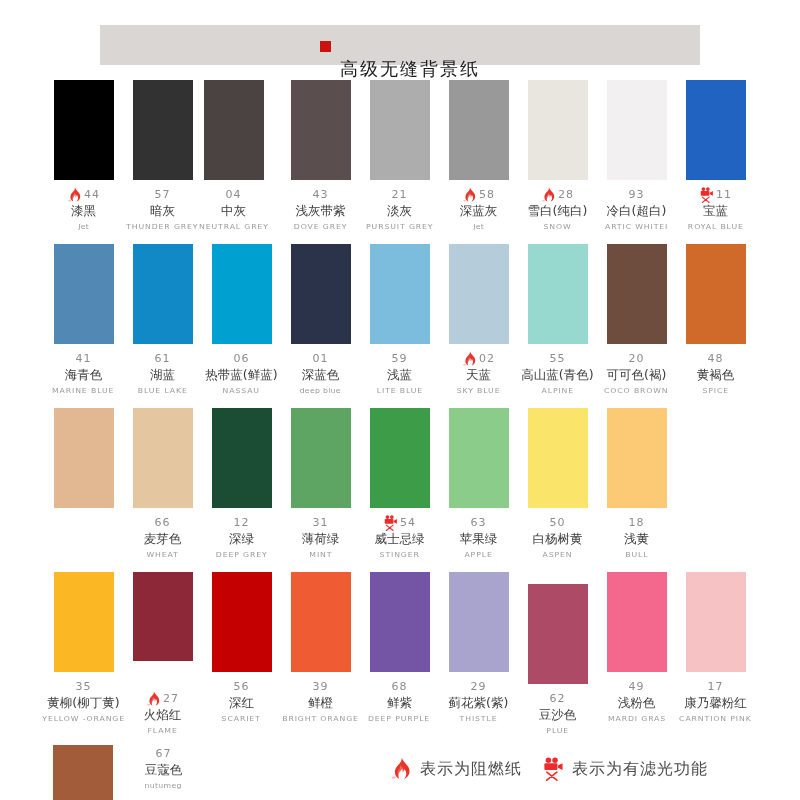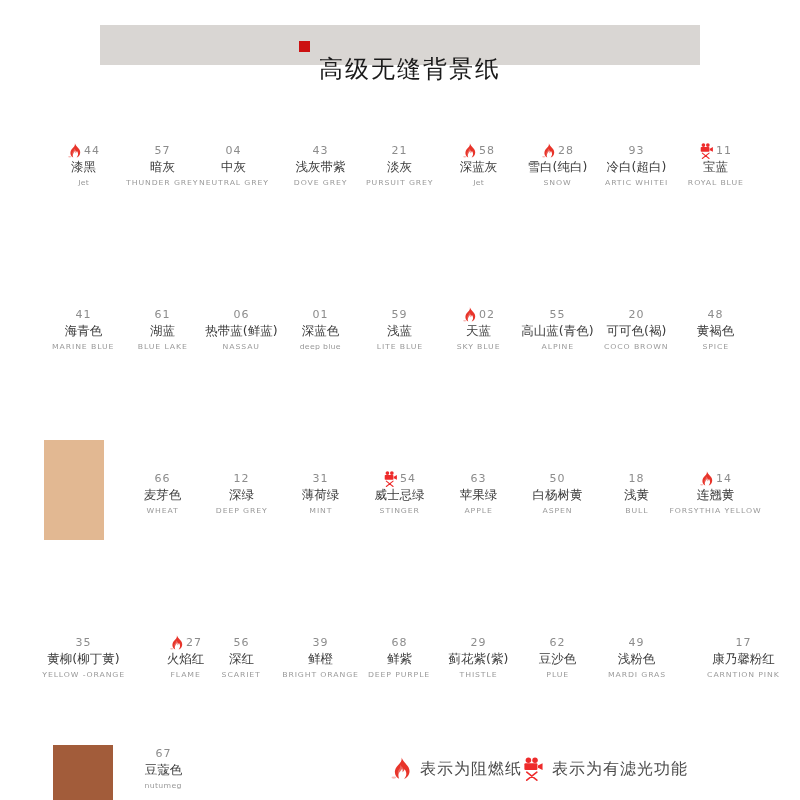--- a/index.html
+++ b/index.html
@@ -14,30 +14,30 @@
 
   
   .header{
     position:absolute;left:100px;top:25px;width:600px;height:40px;
     background:#d9d6d3;
     display:flex;align-items:center;justify-content:center;
   }
   .header-inner{display:flex;align-items:center;gap:9px;}
   .header-square{width:11px;height:11px;background:#cc1111;display:block;margin-top:2px;}
   .header-title{
-    font-size:24px;color:#1a1a1a;letter-spacing:2px;
+    font-size:18px;color:#1a1a1a;letter-spacing:2px;
     font-family:"DejaVu Sans",sans-serif;white-space:nowrap;margin-top:48px;
   }
 
   
   .grid{position:absolute;left:0;top:80px;width:800px;}
   .row{position:relative;height:164px;}
   .cell{
     position:absolute;top:0;width:79px;height:164px;
-    display:flex;align-items:center;
+    display:flex;flex-direction:column;align-items:center;
   }
   .swatch{width:60px;height:100px;display:block;}
   .labels{
     width:79px;margin-top:7px;
     display:flex;flex-direction:column;align-items:center;
     line-height:1.25;
   }
   .code-line{
     display:flex;align-items:center;justify-content:center;
     gap:2px;height:15px;width:79px;
@@ -64,21 +64,21 @@
   .bottom{position:absolute;left:0;top:736px;width:800px;height:64px;}
   .bottom-swatch{position:absolute;left:53px;top:9px;width:60px;height:55px;}
   .bottom-labels{
     position:absolute;left:124px;top:10px;width:79px;
     display:flex;flex-direction:column;align-items:center;line-height:1.25;
   }
 
   
   .legend{
     position:absolute;left:390px;top:757px;
-    display:flex;align-items:center;
+    display:flex;align-items:center;gap:20px;
   }
   .legend-item{display:flex;align-items:center;gap:8px;}
   .legend-text{
     font-size:16px;color:#4a4a4a;white-space:nowrap;
     font-family:"DejaVu Sans",sans-serif;letter-spacing:1px;
   }
   .legend-ico{width:22px;height:24px;flex:none;}
 </style>
 </head>
 <body>
@@ -378,56 +378,41 @@
         <div class="cell" style="left: 597px;">
           <div class="swatch" style="background: rgb(252, 202, 116);"></div>
           <div class="labels">
             <div class="code-line">
               <span class="code">18</span>
             </div>
             <div class="name-cn">浅黄</div>
             <div class="name-en">BULL</div>
           </div>
         </div>
-        <div class="cell" style="left: 676px;">
-          <div class="swatch" style="background: rgb(251, 201, 0);"></div>
+      </div>
+      <div class="row">
+        <div class="cell" style="left: 44px;">
+          <div class="swatch" style="background: rgb(251, 183, 36);"></div>
+          <div class="labels">
+            <div class="code-line">
+              <span class="code">35</span>
+            </div>
+            <div class="name-cn">黄柳(柳丁黄)</div>
+            <div class="name-en">YELLOW -ORANGE</div>
+          </div>
+        </div>
+        <div class="cell" style="left: 123px; gap: 23px;">
+          <div class="swatch" style="background: rgb(141, 40, 56);"></div>
           <div class="labels">
             <div class="code-line">
               <span class="mark"><svg viewBox="0 0 24 26" width="15" height="16" xmlns="http://www.w3.org/2000/svg">
                   <path fill="#e8342a" d="M12.6 0.4c.6 3.2-.9 5.2-2.6 7.1-1.9 2.1-4.1 4.1-4.6 7.4-.6 4 1.6 7.4 4.6 8.7-1.1-2.2-1.2-4.6.1-6.7.9-1.5 2.3-2.6 3.1-4.2.7 1.3.6 2.6.3 3.9 1.2-.9 2-2 2.4-3.4 1.4 1.8 2.1 3.8 1.8 6-.3 1.8-1.2 3.3-2.4 4.5 3.4-1 6-4.4 6-8.3 0-3.3-1.7-5.6-3.7-7.7C15.8 5.4 13.6 3.4 12.6.4z"></path>
                   <path fill="#f7f7f7" opacity=".25" d="M11 9.5c.4 1.6-.2 2.8-1 3.9-.8 1.1-1.6 2.2-1.5 3.7.1 1.3.8 2.3 1.7 2.9-.4-1-.3-2 .3-2.9.5-.8 1.2-1.4 1.5-2.3.3.7.2 1.4 0 2 .7-.5 1.1-1.2 1.3-2 .2.9.1 1.8-.3 2.6 1.3-.8 2-2.3 1.8-3.8-.2-1.3-1-2.2-1.9-3.1-.7-.7-1.5-1.4-1.9-2.1z"></path>
                   <ellipse cx="4.2" cy="22.4" rx="2.6" ry="1.1" fill="#e8342a" opacity=".35"></ellipse>
                 </svg></span>
-              <span class="code">14</span>
-            </div>
-            <div class="name-cn">连翘黄</div>
-            <div class="name-en">FORSYTHIA YELLOW</div>
-          </div>
-        </div>
-      </div>
-      <div class="row">
-        <div class="cell" style="left: 44px;">
-          <div class="swatch" style="background: rgb(251, 183, 36);"></div>
-          <div class="labels">
-            <div class="code-line">
-              <span class="code">35</span>
-            </div>
-            <div class="name-cn">黄柳(柳丁黄)</div>
-            <div class="name-en">YELLOW -ORANGE</div>
-          </div>
-        </div>
-        <div class="cell" style="left: 123px; gap: 23px;">
-          <div class="swatch" style="background: rgb(141, 40, 56);"></div>
-          <div class="labels">
-            <div class="code-line">
-              <span class="mark"><svg viewBox="0 0 24 26" width="15" height="16" xmlns="http://www.w3.org/2000/svg">
-                  <path fill="#e8342a" d="M12.6 0.4c.6 3.2-.9 5.2-2.6 7.1-1.9 2.1-4.1 4.1-4.6 7.4-.6 4 1.6 7.4 4.6 8.7-1.1-2.2-1.2-4.6.1-6.7.9-1.5 2.3-2.6 3.1-4.2.7 1.3.6 2.6.3 3.9 1.2-.9 2-2 2.4-3.4 1.4 1.8 2.1 3.8 1.8 6-.3 1.8-1.2 3.3-2.4 4.5 3.4-1 6-4.4 6-8.3 0-3.3-1.7-5.6-3.7-7.7C15.8 5.4 13.6 3.4 12.6.4z"></path>
-                  <path fill="#f7f7f7" opacity=".25" d="M11 9.5c.4 1.6-.2 2.8-1 3.9-.8 1.1-1.6 2.2-1.5 3.7.1 1.3.8 2.3 1.7 2.9-.4-1-.3-2 .3-2.9.5-.8 1.2-1.4 1.5-2.3.3.7.2 1.4 0 2 .7-.5 1.1-1.2 1.3-2 .2.9.1 1.8-.3 2.6 1.3-.8 2-2.3 1.8-3.8-.2-1.3-1-2.2-1.9-3.1-.7-.7-1.5-1.4-1.9-2.1z"></path>
-                  <ellipse cx="4.2" cy="22.4" rx="2.6" ry="1.1" fill="#e8342a" opacity=".35"></ellipse>
-                </svg></span>
               <span class="code">27</span>
             </div>
             <div class="name-cn">火焰红</div>
             <div class="name-en">FLAME</div>
           </div>
         </div>
         <div class="cell" style="left: 202px;">
           <div class="swatch" style="background: rgb(197, 0, 0);"></div>
           <div class="labels">
             <div class="code-line">
@@ -480,21 +465,21 @@
         <div class="cell" style="left: 597px;">
           <div class="swatch" style="background: rgb(244, 104, 141);"></div>
           <div class="labels">
             <div class="code-line">
               <span class="code">49</span>
             </div>
             <div class="name-cn">浅粉色</div>
             <div class="name-en">MARDI GRAS</div>
           </div>
         </div>
-        <div class="cell" style="left: 704px; justify-content: space-between;">
+        <div class="cell" style="left: 676px;">
           <div class="swatch" style="background: rgb(246, 194, 196);"></div>
           <div class="labels">
             <div class="code-line">
               <span class="code">17</span>
             </div>
             <div class="name-cn">康乃馨粉红</div>
             <div class="name-en">CARNTION PINK</div>
           </div>
         </div>
       </div>

